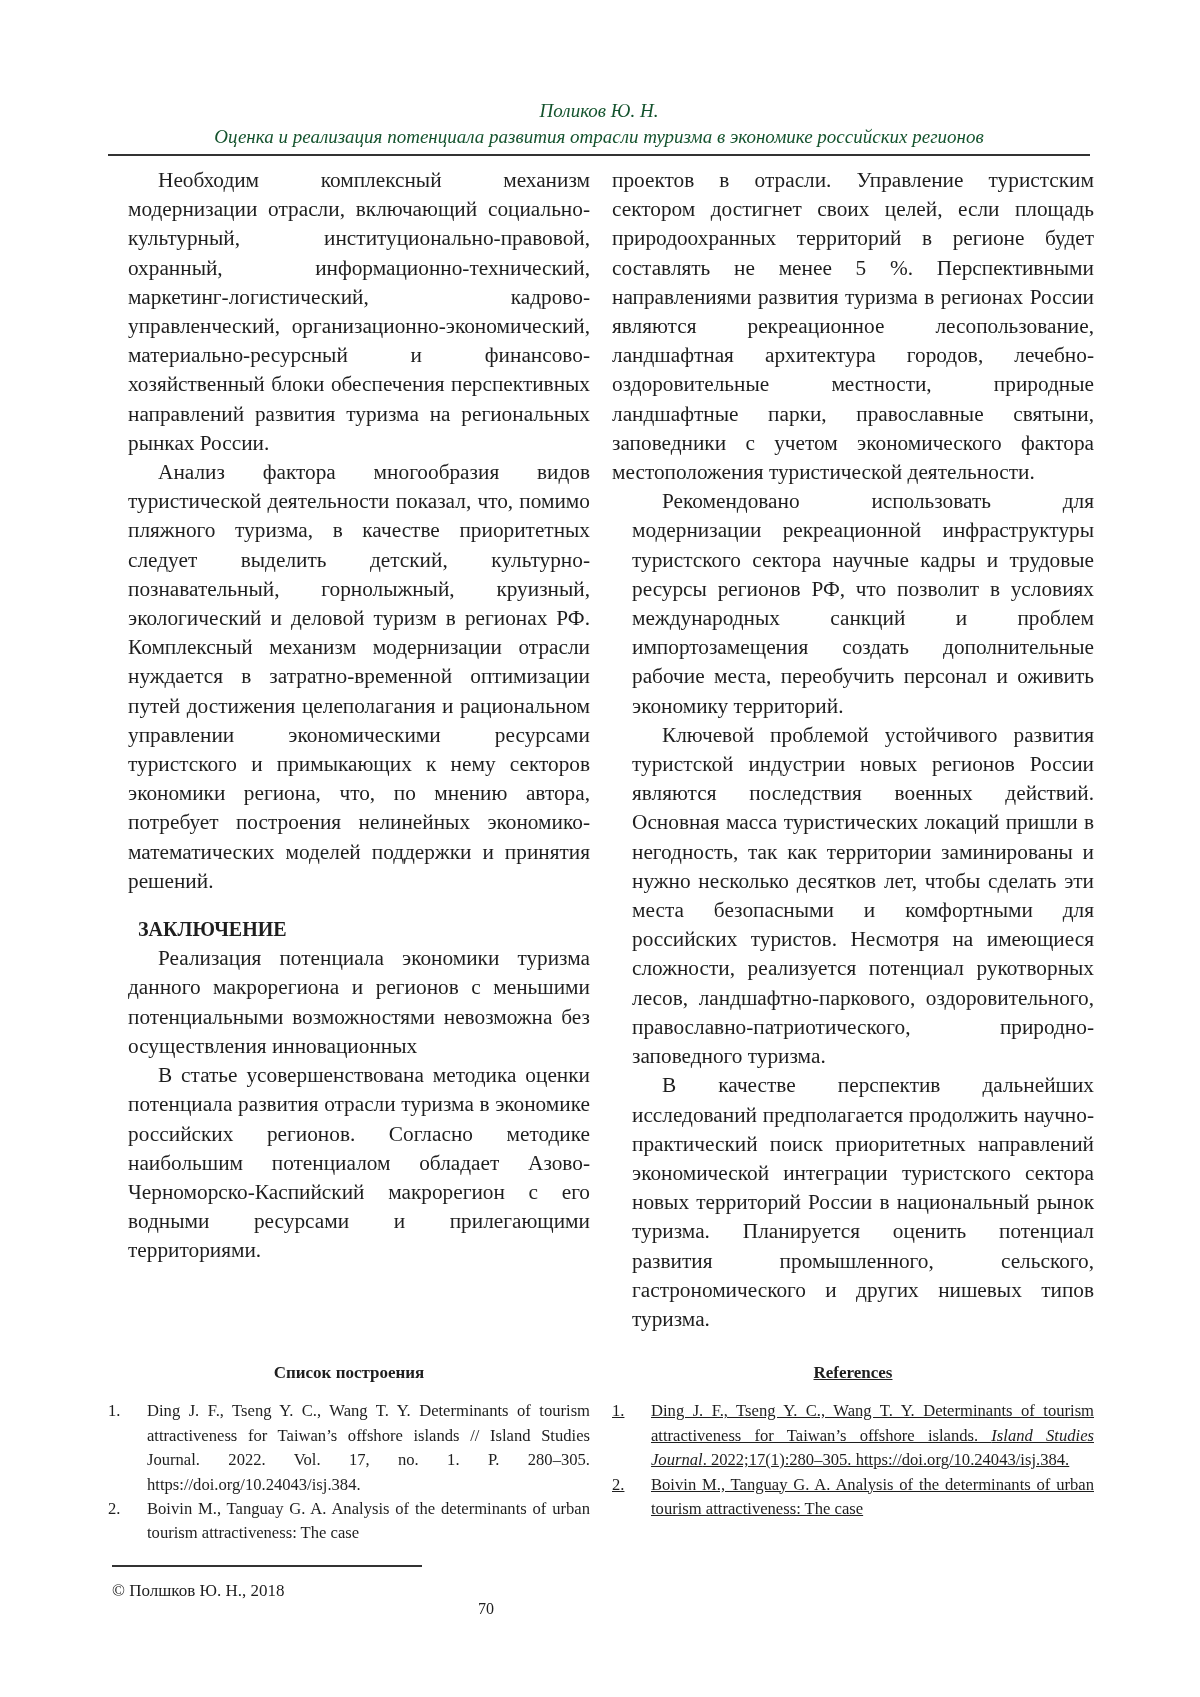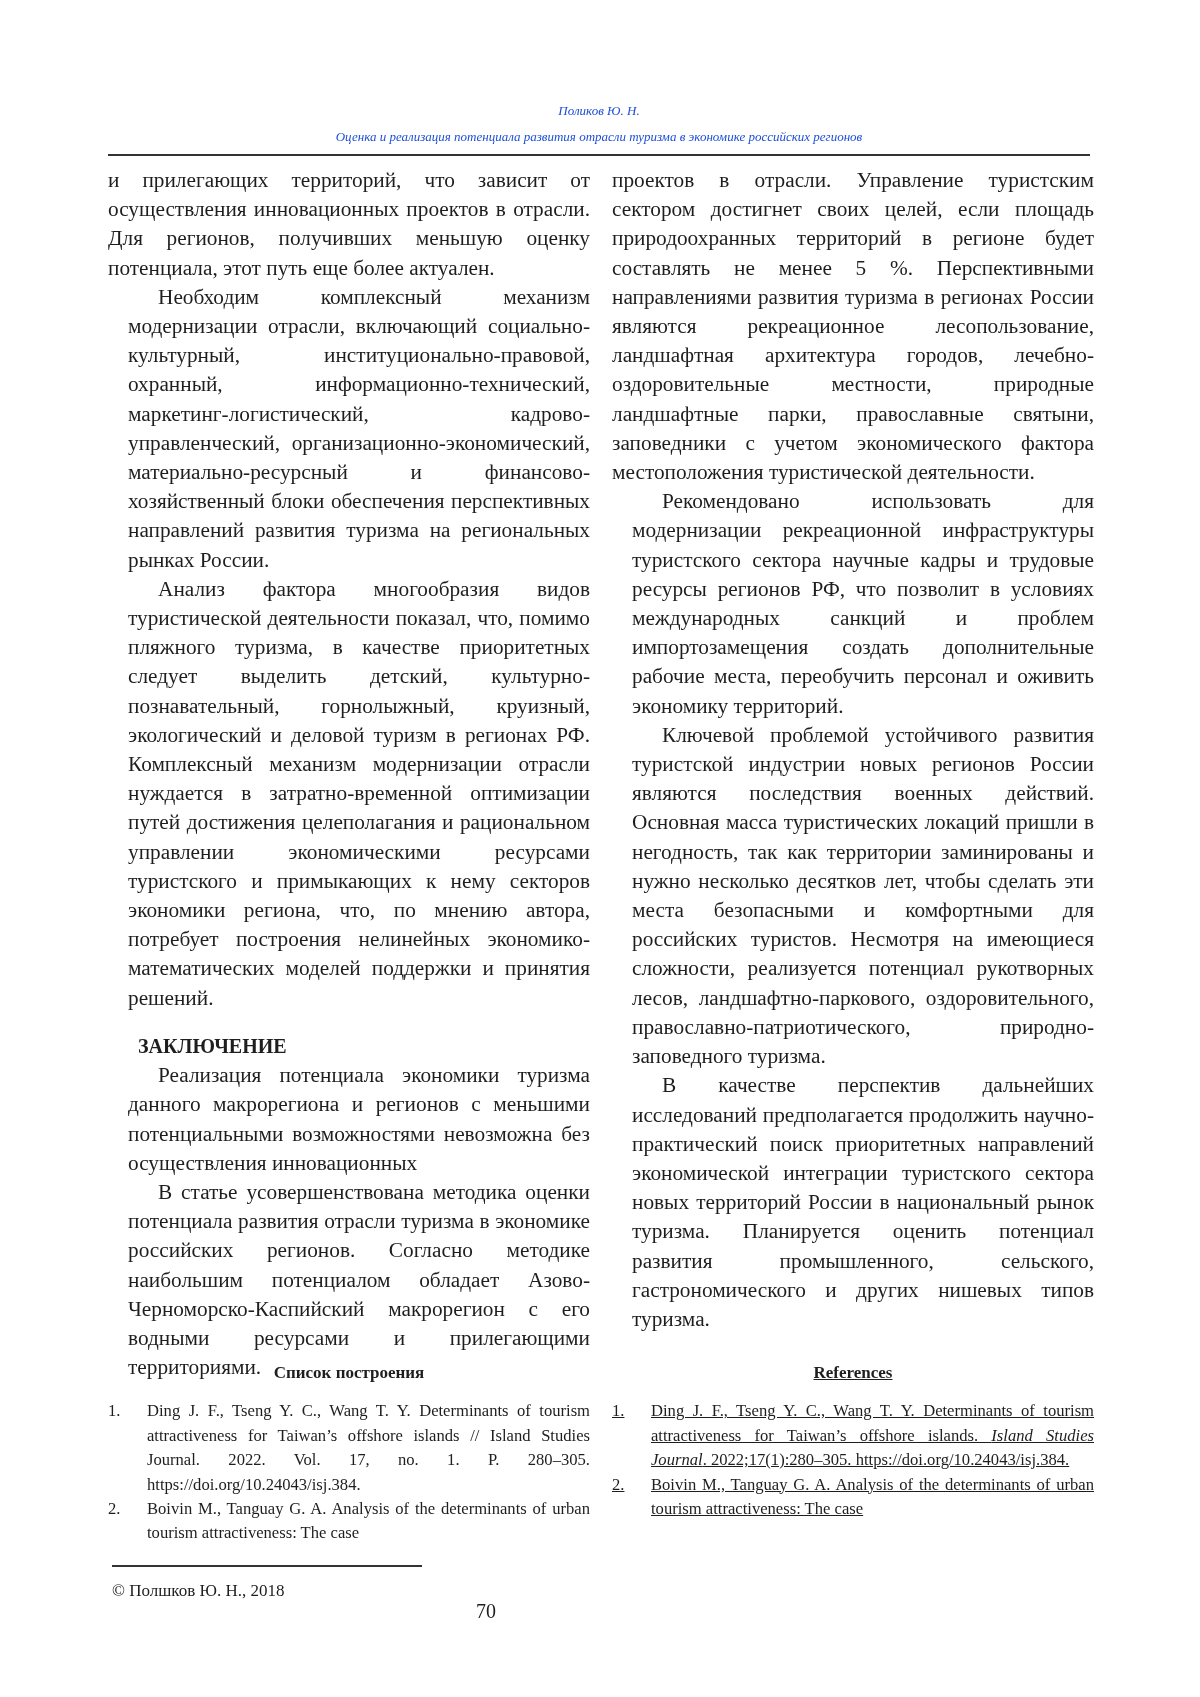--- a/index.html
+++ b/index.html
@@ -1,49 +1,48 @@
 <!DOCTYPE html>
 <html><head>
 <meta charset="utf-8">
 <style>
   html, body { margin: 0; padding: 0; background: #ffffff; }
   body { width: 1200px; height: 1697px; position: relative; color: #1e1e1e;
          font-family: "Liberation Serif", "DejaVu Serif", serif; overflow: hidden; }
   .running-head { position: absolute; left: 108px; top: 98px; width: 982px; text-align: center;
-                  font-style: italic; font-size: 13px; line-height: 26px; color: #1d4ed8; }
+                  font-style: italic; font-size: 19px; line-height: 26px; color: #14532d; }
   .head-rule { position: absolute; left: 108px; top: 154px; width: 982px; height: 2px; background: #333; }
   .col { position: absolute; top: 166px; width: 482px; font-size: 21.3px; line-height: 29.2px;
          text-align: justify; hyphens: manual; }
   .col-left { left: 108px; }
   .col-right { left: 612px; }
   .col p { margin: 0; }
   .col p.indent { text-indent: 30px; margin-left: 20px; }
   .section-heading { font-weight: bold; font-size: 20px; text-indent: 30px; margin-top: 19px !important; }
   .refs { position: absolute; top: 1361px; width: 482px; font-size: 16.6px; line-height: 24.4px; }
   .refs-left { left: 108px; }
   .refs-right { left: 612px; text-decoration: underline; }
   .refs-title { text-align: center; font-weight: bold; font-size: 17px; margin-bottom: 14px; }
   .ref-item { display: flex; }
   .ref-num { width: 39px; flex: none; }
   .ref-text { flex: 1; text-align: justify; }
   .footnote-rule { position: absolute; left: 112px; top: 1565px; width: 310px; height: 2px; background: #333; }
   .copyright { position: absolute; left: 112px; top: 1581px; font-size: 17px; }
-  .page-number { position: absolute; left: 0; width: 972px; top: 1600px; text-align: center; font-size: 20px; }
+  .page-number { position: absolute; left: 0; width: 972px; top: 1600px; text-align: center; font-size: 16px; }
 </style>
 </head>
 <body>
 
 <div class="running-head">
   <div>Поликов Ю. Н.</div>
   <div>Оценка и реализация потенциала развития отрасли туризма в экономике российских регионов</div>
 </div>
 <div class="head-rule"></div>
 
 <div class="col col-left">
-  <p>и прилегающих территорий, что зависит от осуществления инновационных проектов в отрасли. Для регионов, получивших меньшую оценку потенциала, этот путь еще более актуален.</p>
   <p class="indent">Необходим комплексный механизм модернизации отрасли, включающий социально-культурный, институционально-правовой, охранный, информационно-технический, маркетинг-логистический, кадрово-управленческий, организационно-экономический, материально-ресурсный и финансово-хозяйственный блоки обеспечения перспективных направлений развития туризма на региональных рынках России.</p>
   <p class="indent">Анализ фактора многообразия видов туристической деятельности показал, что, помимо пляжного туризма, в качестве приоритетных следует выделить детский, культурно-познавательный, горнолыжный, круизный, экологический и деловой туризм в регионах РФ. Комплексный механизм модернизации отрасли нуждается в затратно-временной оптимизации путей достижения целеполагания и рациональном управлении экономическими ресурсами туристского и примыкающих к нему секторов экономики региона, что, по мнению автора, потребует построения нелинейных экономико-математических моделей поддержки и принятия решений.</p>
   <p class="section-heading">ЗАКЛЮЧЕНИЕ</p>
   <p class="indent">Реализация потенциала экономики туризма данного макрорегиона и регионов с меньшими потенциальными возможностями невозможна без осуществления инновационных</p>
   <p class="indent">В статье усовершенствована методика оценки потенциала развития отрасли туризма в экономике российских регионов. Согласно методике наибольшим потенциалом обладает Азово-Черноморско-Каспийский макрорегион с его водными ресурсами и прилегающими территориями.</p>
 </div>
 
 <div class="col col-right">
   <p>проектов в отрасли. Управление туристским сектором достигнет своих целей, если площадь природоохранных территорий в регионе будет составлять не менее 5 %. Перспективными направлениями развития туризма в регионах России являются рекреационное лесопользование, ландшафтная архитектура городов, лечебно-оздоровительные местности, природные ландшафтные парки, православные святыни, заповедники с учетом экономического фактора местоположения туристической деятельности.</p>
   <p class="indent">Рекомендовано использовать для модернизации рекреационной инфраструктуры туристского сектора научные кадры и трудовые ресурсы регионов РФ, что позволит в условиях международных санкций и проблем импортозамещения создать дополнительные рабочие места, переобучить персонал и оживить экономику территорий.</p>

